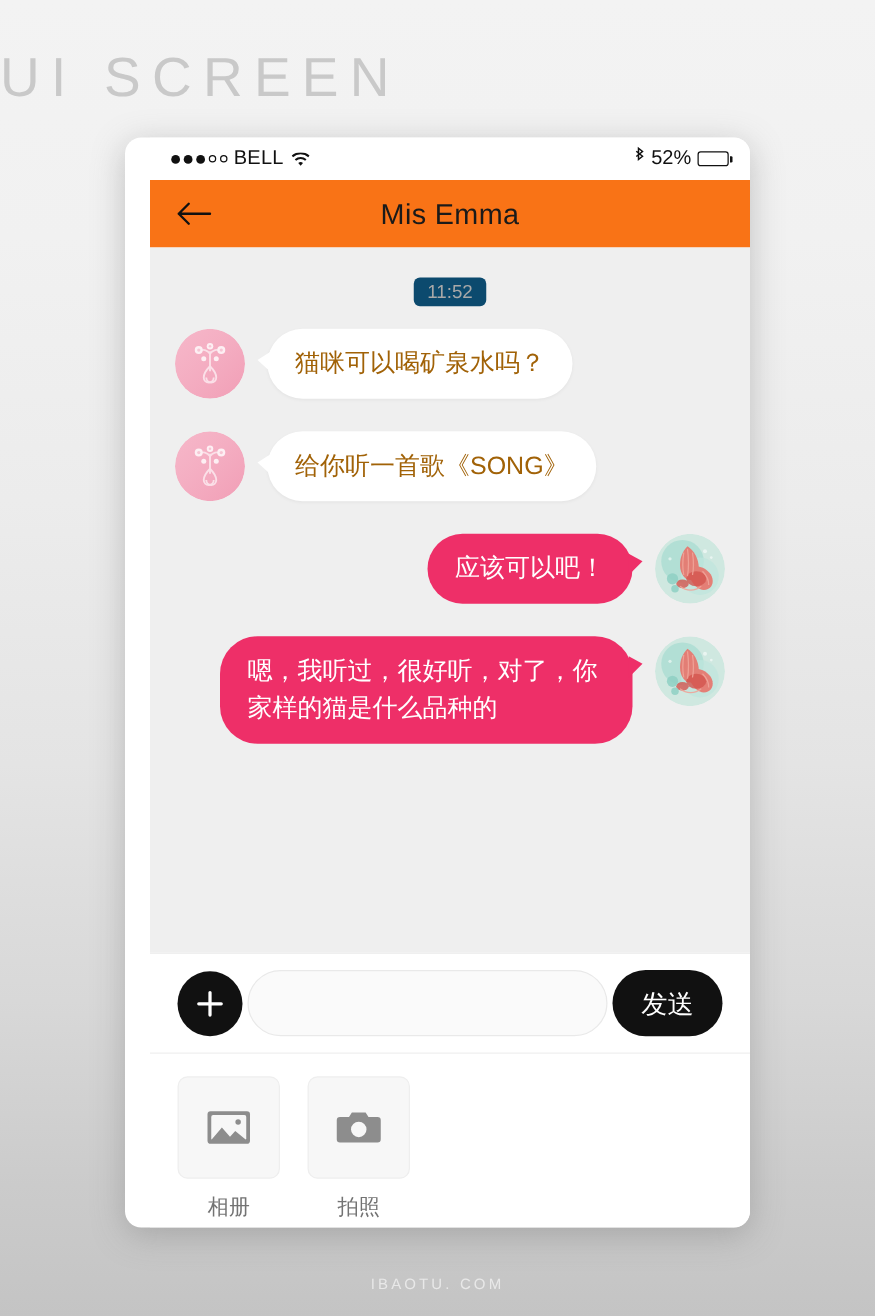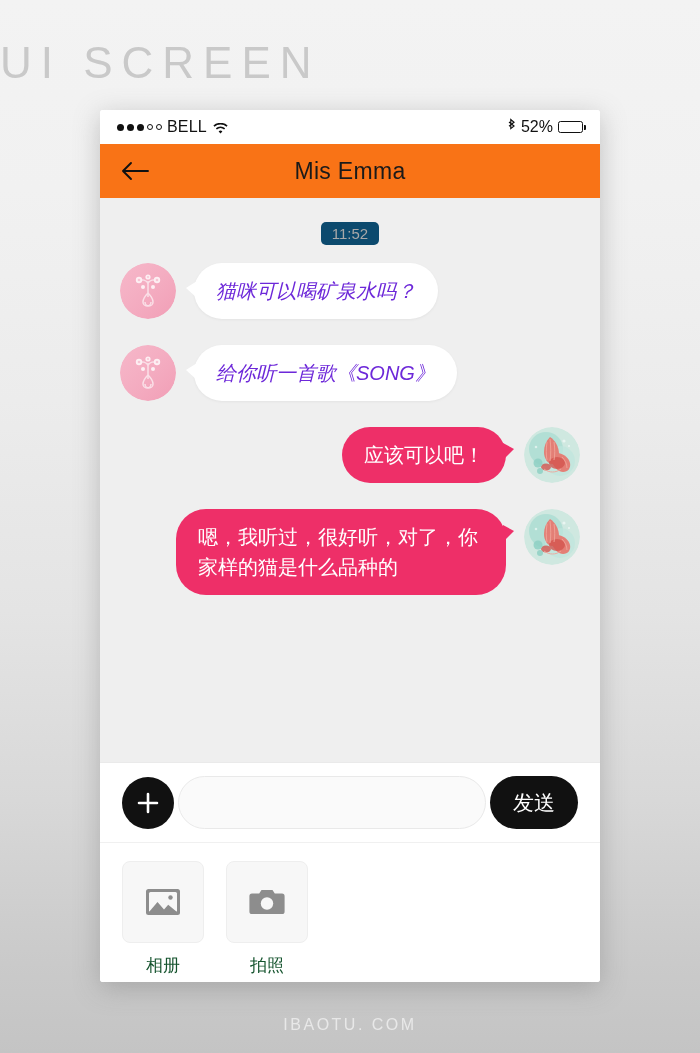--- a/index.html
+++ b/index.html
@@ -26,37 +26,38 @@
     letter-spacing:9px;
     color:#c9c9c9;
     user-select:none;
   }
 
   
   .page-footer {
     position:absolute;
     bottom:19px; left:0; width:100%;
     text-align:center;
-    font-size:16px;
+    font-size:12px;
     letter-spacing:2.5px;
     color:#e8e8e8;
     user-select:none;
   }
 
   
   .phone {
     position:absolute;
     left:100px; top:110px;
     width:500px; height:872px;
     background:#ffffff;
-    border-radius:3px;
+    border-radius:13px;
     box-shadow:0 6px 26px rgba(110,110,110,.38);
     overflow:hidden;
     display:flex;
     flex-direction:column;
+    padding-left:20px;
   }
 
   
   .statusbar {
     height:34px;
     flex:0 0 34px;
     background:#fff;
     display:flex;
     align-items:center;
     padding:0 17px;
@@ -135,24 +136,23 @@
   .bubble {
     position:relative;
     max-width:330px;
     font-size:20px;
     line-height:1.5;
     padding:13px 22px;
     border-radius:30px;
   }
   .bubble.in {
     background:#fff;
-    color:#6d28d9;
+    color:#a16207;
     margin-left:18px;
     box-shadow:0 1px 3px rgba(0,0,0,.05);
-    font-style:italic;
   }
   .bubble.in::before {
     content:"";
     position:absolute;
     left:-8px; top:18px;
     width:0; height:0;
     border-top:7px solid transparent;
     border-bottom:10px solid transparent;
     border-right:11px solid #fff;
   }
@@ -228,21 +228,21 @@
   .attach-tile {
     width:82px; height:82px;
     background:#f7f7f7;
     border:1px solid #eeeeee;
     border-radius:8px;
     display:flex; align-items:center; justify-content:center;
   }
   .attach-label {
     margin-top:11px;
     font-size:17px;
-    color:#14532d;
+    color:#737373;
   }
 </style>
 </head>
 <body>
 
 <div class="page-title">UI SCREEN</div>
 
 <div class="phone">
 
   <div class="statusbar">

